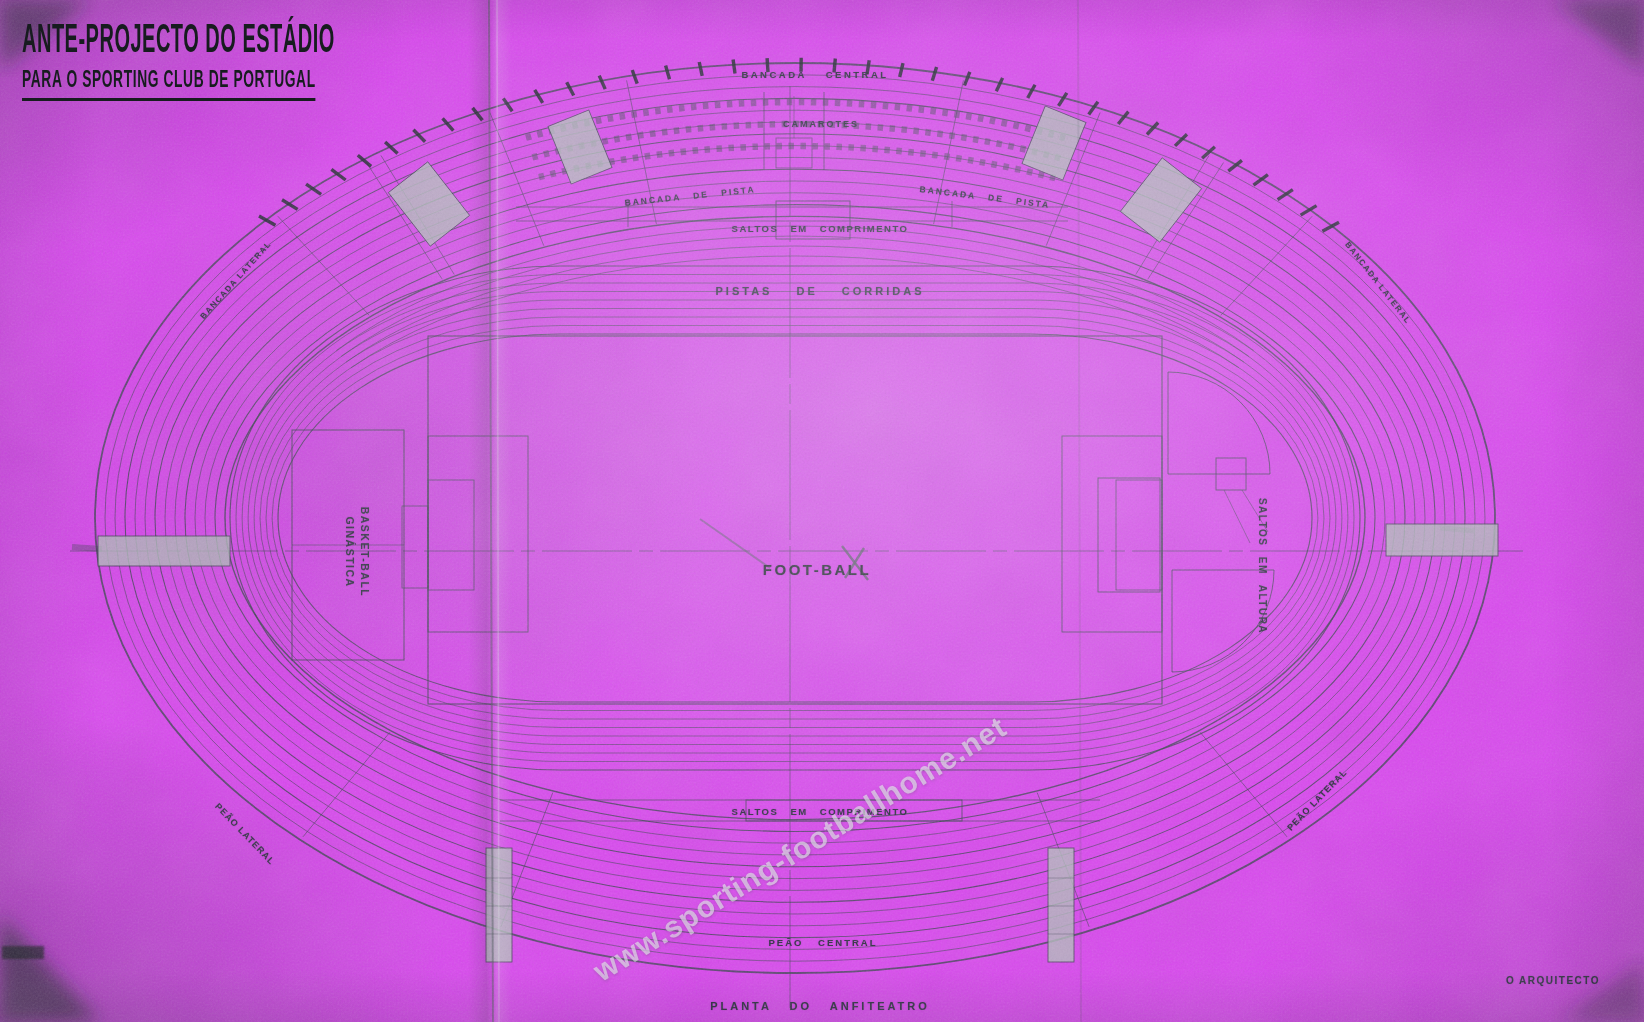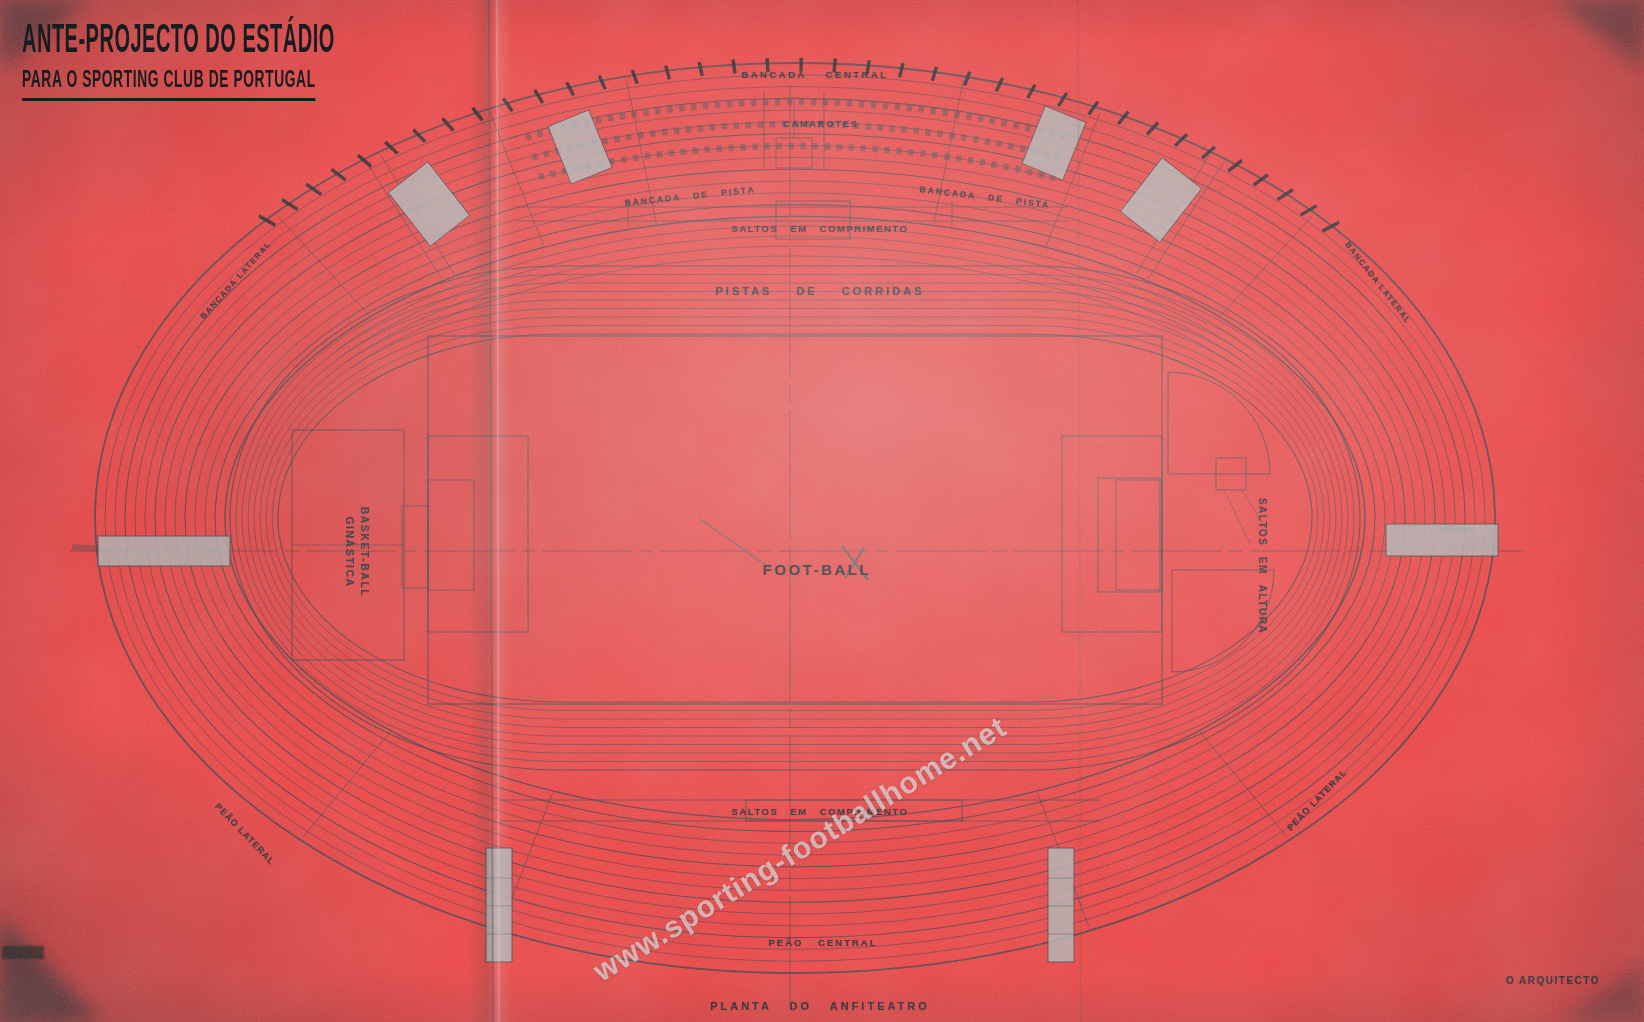--- a/index.html
+++ b/index.html
@@ -1,17 +1,17 @@
 <!DOCTYPE html>
 <html><head>
 <meta charset="utf-8">
 <style>
   html,body{margin:0;padding:0;background:#0d0f10;}
   .stage{position:relative;width:1644px;height:1022px;overflow:hidden;
-         background:#ef4444;font-family:"Liberation Sans", sans-serif;}
+         background:#d946ef;font-family:"Liberation Sans", sans-serif;}
   .stage svg.plan{position:absolute;inset:0;filter:blur(0.3px);}
   .layer{position:absolute;inset:0;}
   .lbl{position:absolute;white-space:nowrap;font-weight:700;color:rgba(31,41,51,0.90);
        text-shadow:0 0 1.2px rgba(31,41,51,0.40);transform:translate(-50%,-50%);}
   .vlabel{position:absolute;transform:translate(-50%,-50%) rotate(90deg);text-align:center;
           font-weight:700;color:rgba(31,41,51,0.90);text-shadow:0 0 1.2px rgba(31,41,51,0.40);}
   .vlabel div{white-space:nowrap;}
   .watermark{position:absolute;left:520px;top:832px;width:560px;text-align:center;
        font-weight:700;font-size:30px;letter-spacing:1px;white-space:nowrap;
        color:rgba(237,244,243,0.62);transform:rotate(-31.5deg);

